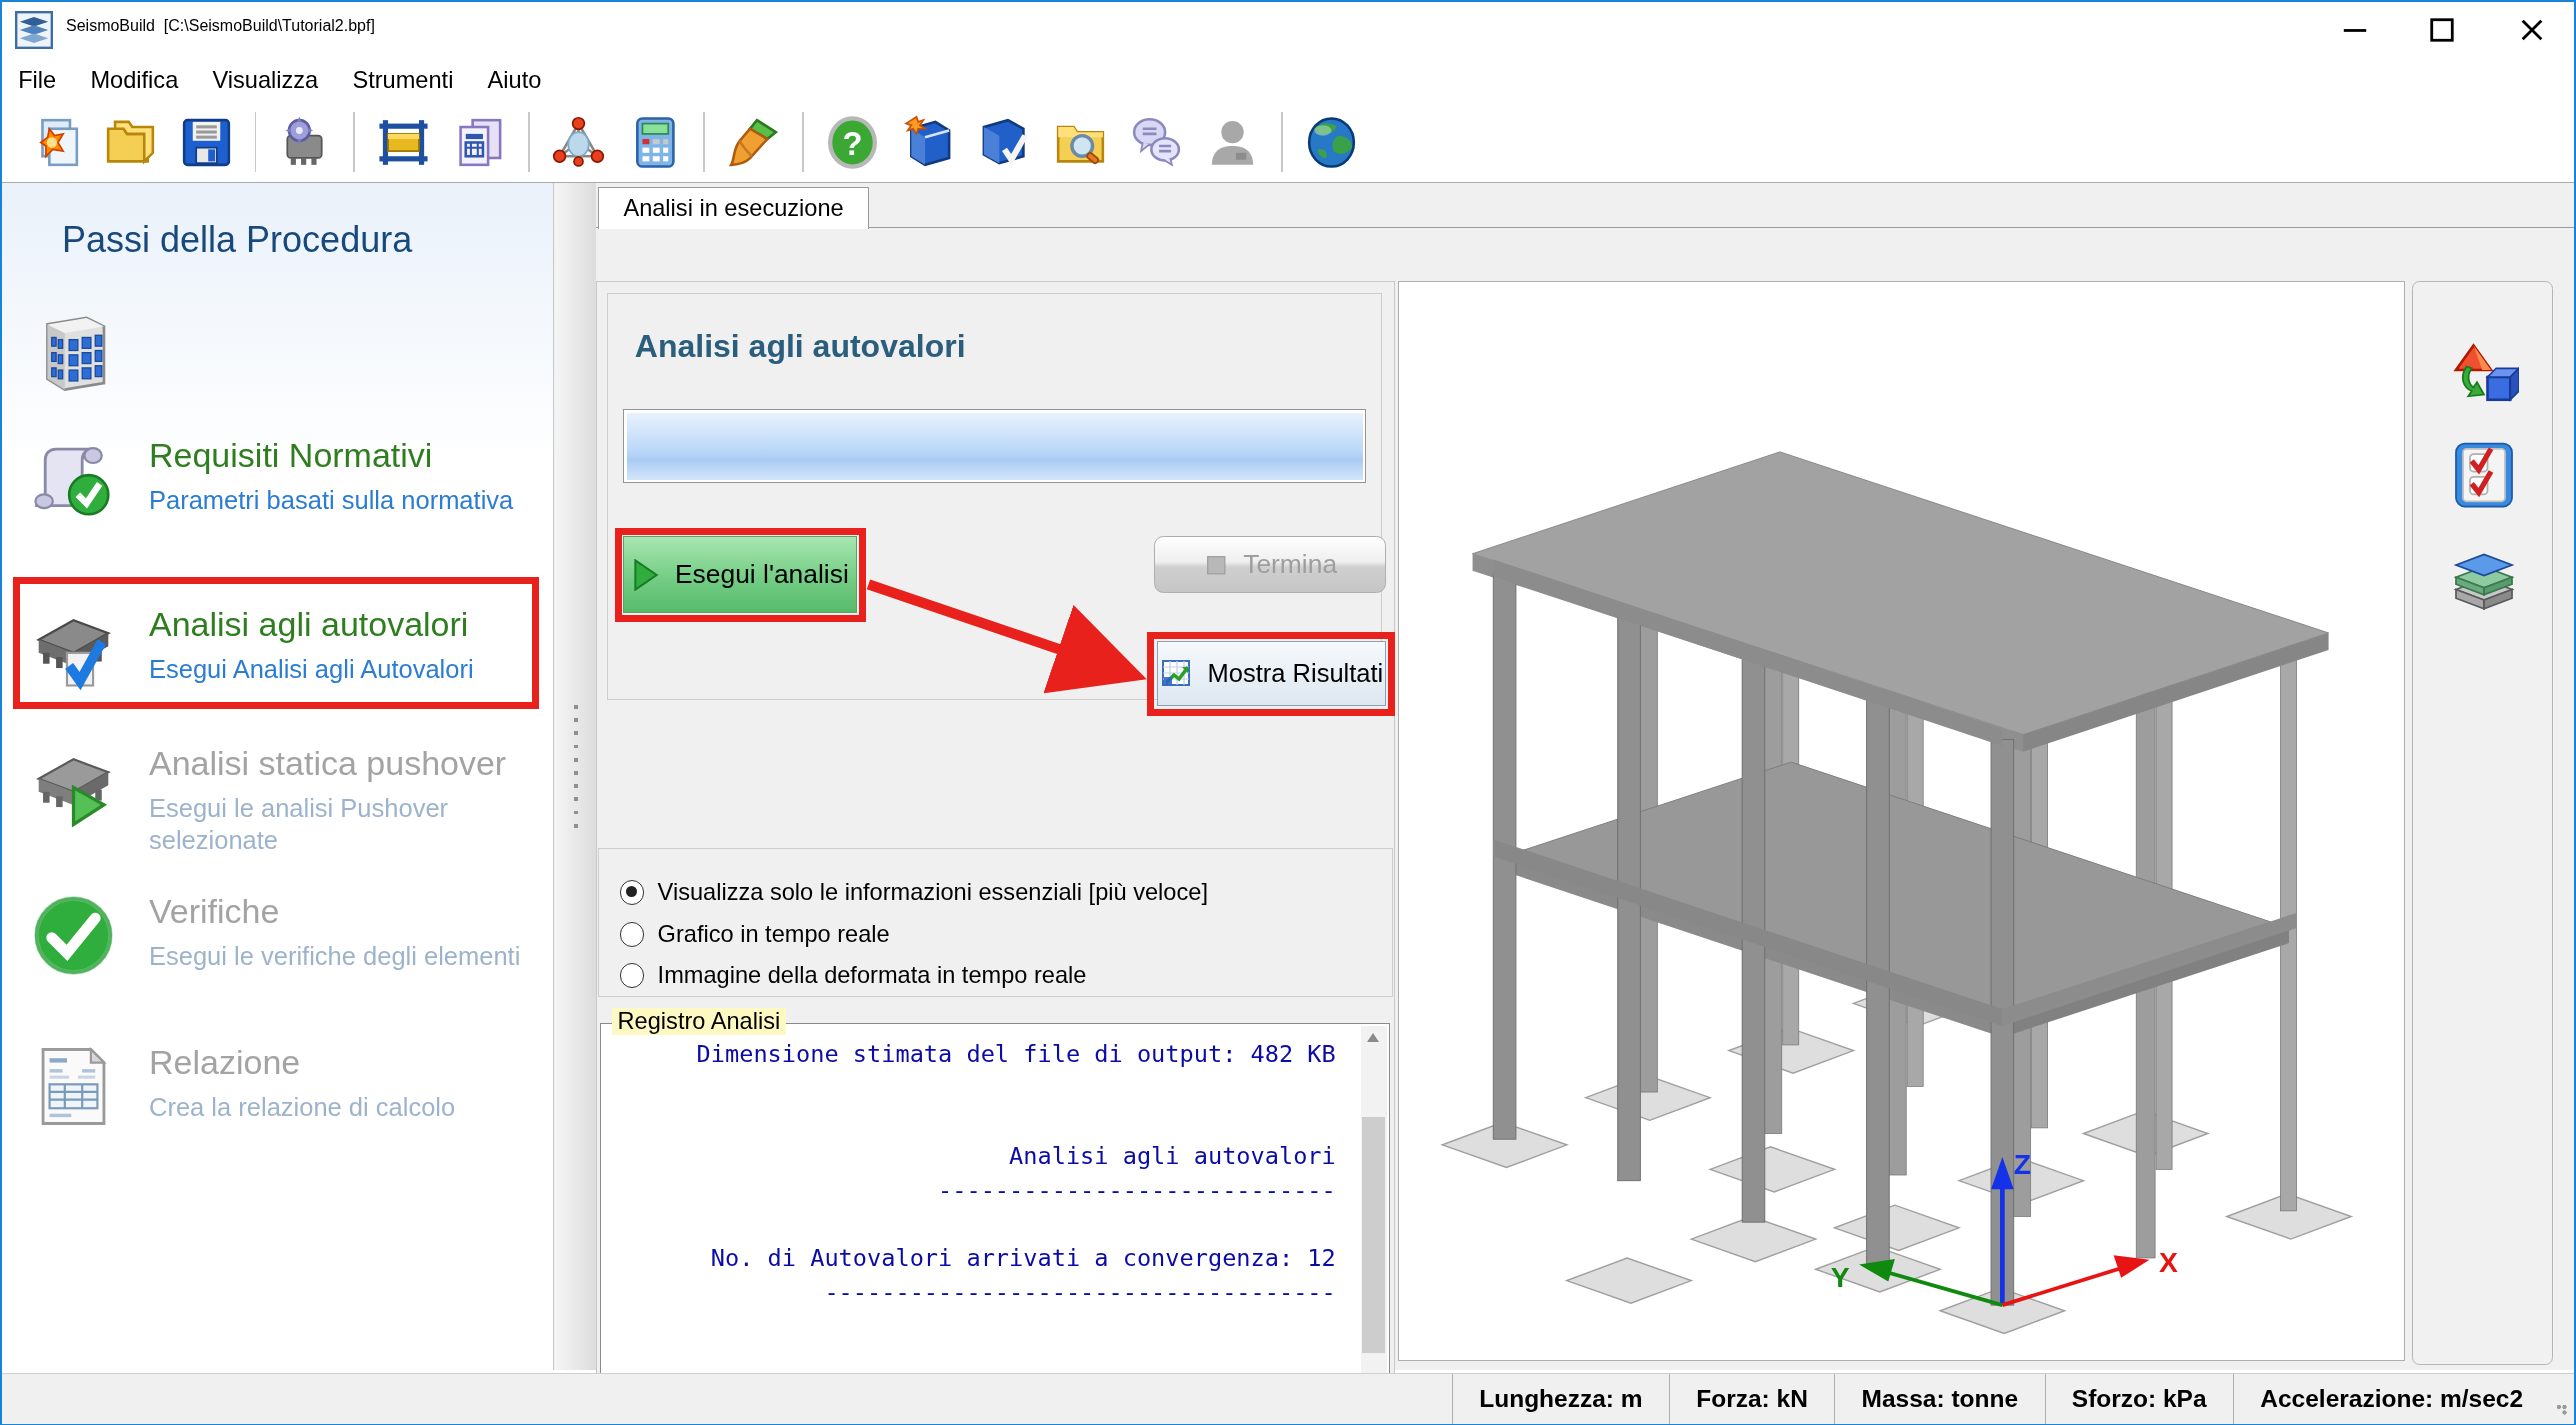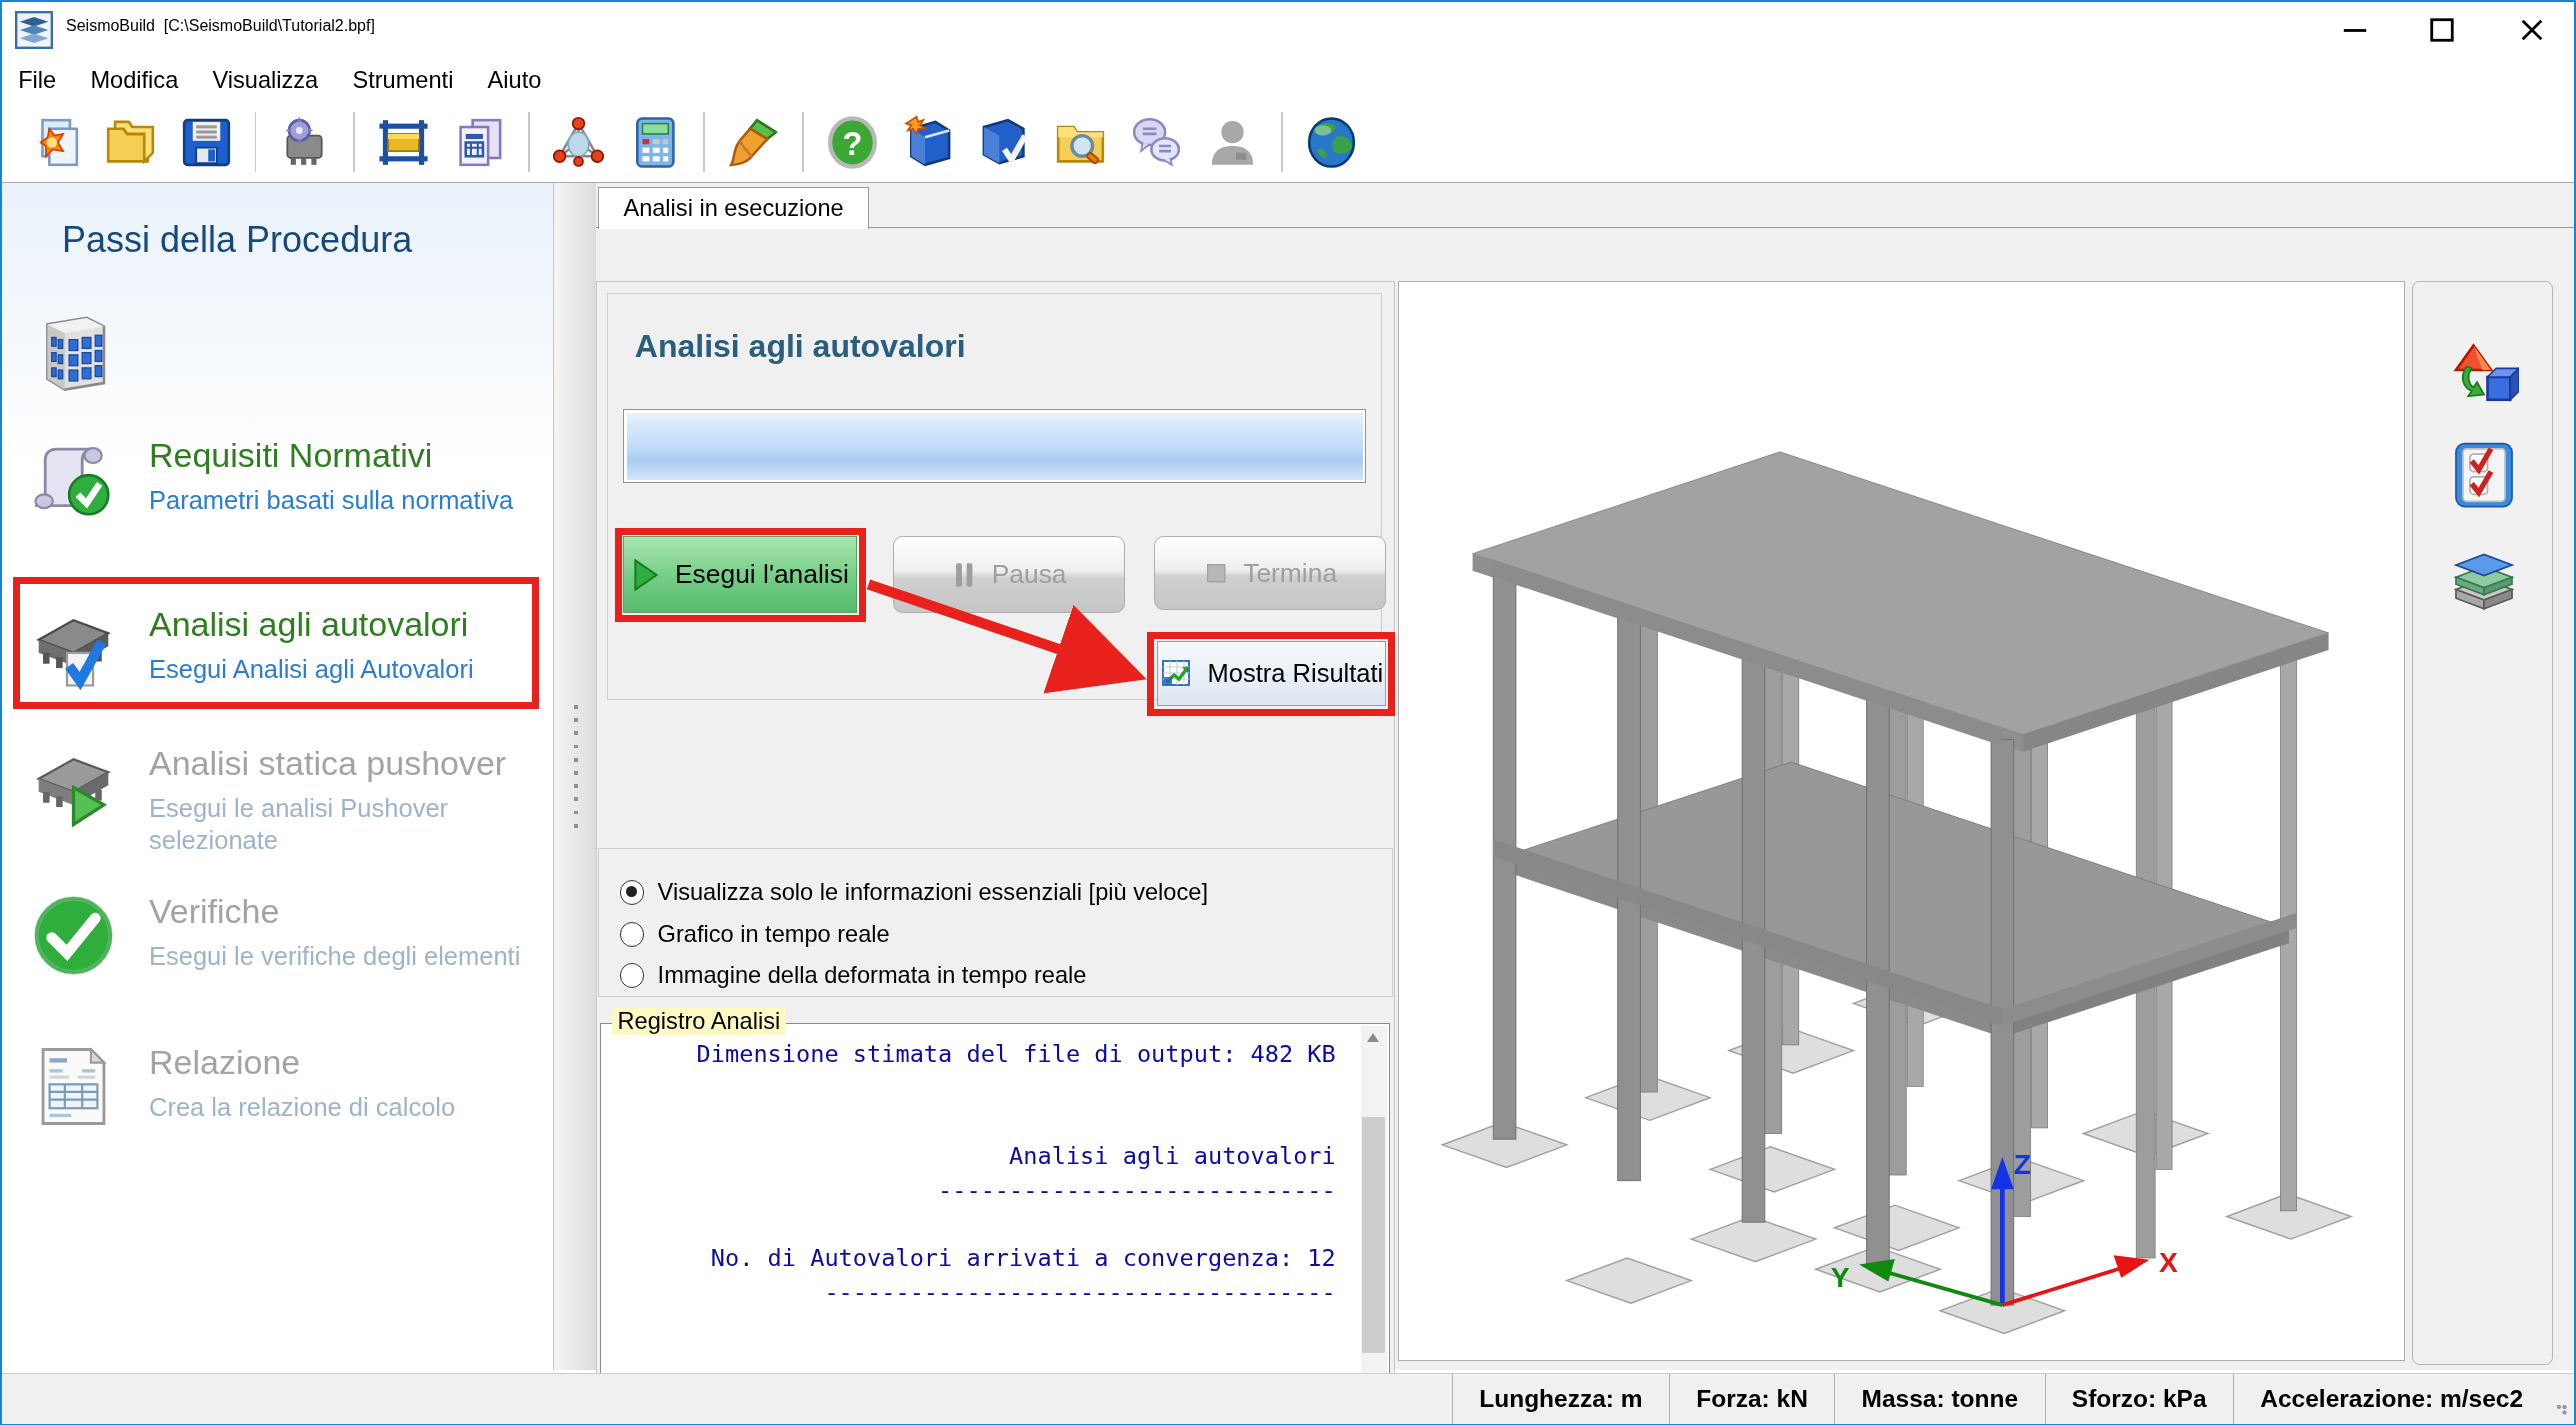--- a/index.html
+++ b/index.html
@@ -47,21 +47,21 @@
   .outerpanel { position:absolute; left:0px; top:98px; width:799px; height:1182px; border:0.9px solid #c8c8c8; background:#f0f0f0; }
   .grp { position:absolute; border:0.9px solid #cdcdcd; background:#f0f0f0; }
   .grp1 { left:10.4px; top:11.3px; width:775px; height:407px; }
   .grp-header { position:absolute; left:26.4px; top:34px; font-size:32px; font-weight:bold; color:#2b5d7d; }
   .progress { position:absolute; left:15px; top:115px; width:743px; height:74px; border:0.9px solid #949494; background:#fff; padding:2.8px; }
   .progress .fill { width:100%; height:100%; background:linear-gradient(180deg,#e8f2fd 0%,#bcd8f8 55%,#a9ccf4 70%,#d3e5fb 100%); }
   .btn { position:absolute; display:flex; align-items:center; justify-content:center; gap:15px; font-size:26.4px; }
   .btn-run { left:15px; top:242px; width:234px; height:77px; background:linear-gradient(180deg,#a8e6b1 0%,#74cd85 55%,#57bb6b 100%); border:1.9px solid #59a368; color:#000; }
   .btn-gray { background:linear-gradient(180deg,#ffffff 0%,#efefef 45%,#cfcfcf 55%,#c6c6c6 100%); border:1.9px solid #aeaeae; border-radius:9.4px; color:#9e9e9e; }
   .btn-pause { left:285px; top:242px; width:232px; height:77px; }
-  .btn-stop { left:546px; top:242px; width:232px; height:74px; }
+  .btn-stop { left:546px; top:242px; width:232px; height:57px; }
   .btn-results { left:549px; top:347px; width:229px; height:65px; background:linear-gradient(180deg,#f6f9fc 0%,#dde7f1 100%); border:1.9px solid #8aa0b8; color:#000; font-size:25.5px; }
   .redbox { position:absolute; border:7.5px solid #e8211d; }
   .rb-run { left:6.6px; top:234px; width:251px; height:94px; }
   .rb-results { left:539px; top:338px; width:248px; height:84px; }
   .arrowsvg { position:absolute; left:0; top:0; width:799px; height:443px; pointer-events:none; }
   .grpopt { left:0.9px; top:566px; width:795px; height:149px; }
   .optrow { position:absolute; left:21px; display:flex; align-items:center; gap:13.2px; }
   .radio { width:24.5px; height:24.5px; border:1.9px solid #333; border-radius:50%; background:#fff; position:relative; flex:0 0 auto; }
   .radio.sel::after { content:""; position:absolute; left:4.7px; top:4.7px; width:11.3px; height:11.3px; border-radius:50%; background:#222; }
   .optlabel { font-size:23.6px; color:#000; }
@@ -381,27 +381,20 @@
             <div class="fill"></div>
           </div>
 
           <div class="btn btn-run">
             <svg width="28" height="32" viewBox="0 0 20 24">
               <path d="M2 1 L18 12 L2 23 Z" fill="#2fae3e" stroke="#1a7a26" stroke-width="1.5"></path>
             </svg>
             <span>Esegui l'analisi</span>
           </div>
 
-          <div class="btn btn-gray btn-pause">
-            <svg width="24.5" height="28" viewBox="0 0 20 24">
-              <rect x="3" y="2" width="5" height="20" rx="1.5" fill="#9e9e9e"></rect>
-                <rect x="12" y="2" width="5" height="20" rx="1.5" fill="#9e9e9e"></rect>
-            </svg>
-            <span>Pausa</span>
-          </div>
 
           <div class="btn btn-gray btn-stop">
             <svg width="24.5" height="24.5" viewBox="0 0 20 20">
               <rect x="3" y="3" width="14" height="14" fill="#b8b8b8" stroke="#9e9e9e"></rect>
             </svg>
             <span>Termina</span>
           </div>
 
           <div class="btn btn-results">
             <svg width="32" height="30" viewBox="0 0 32 30">

